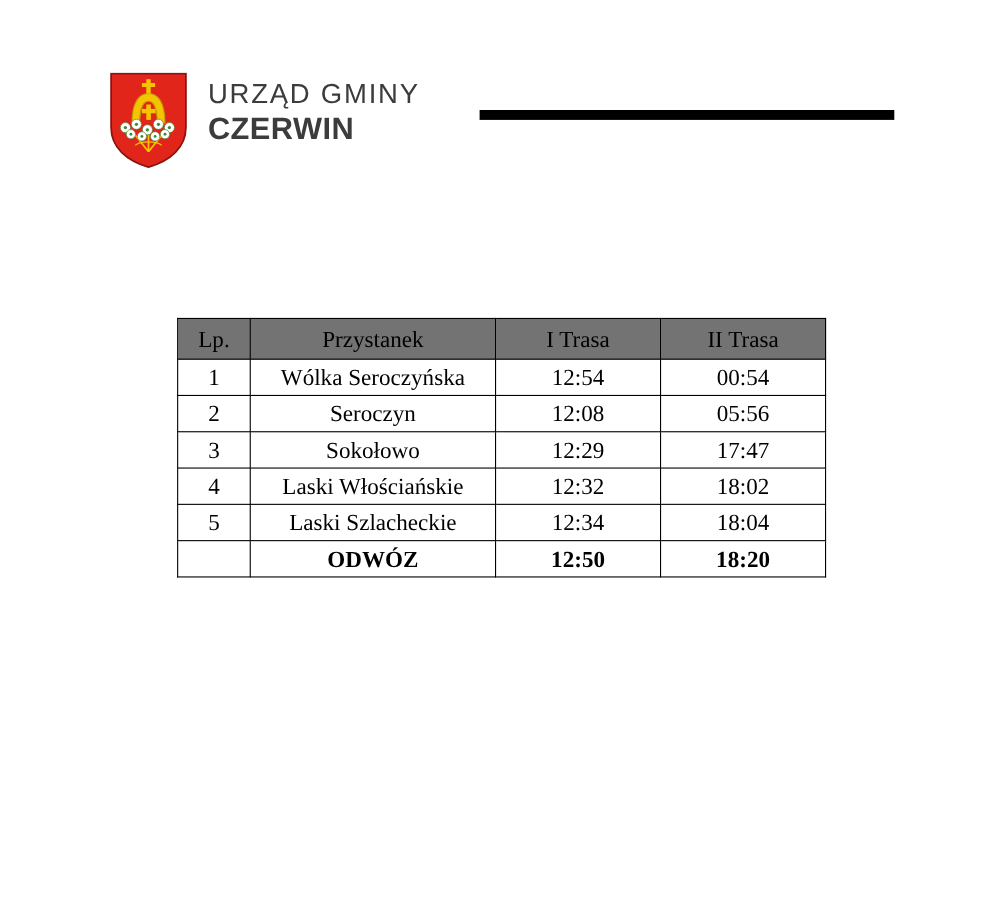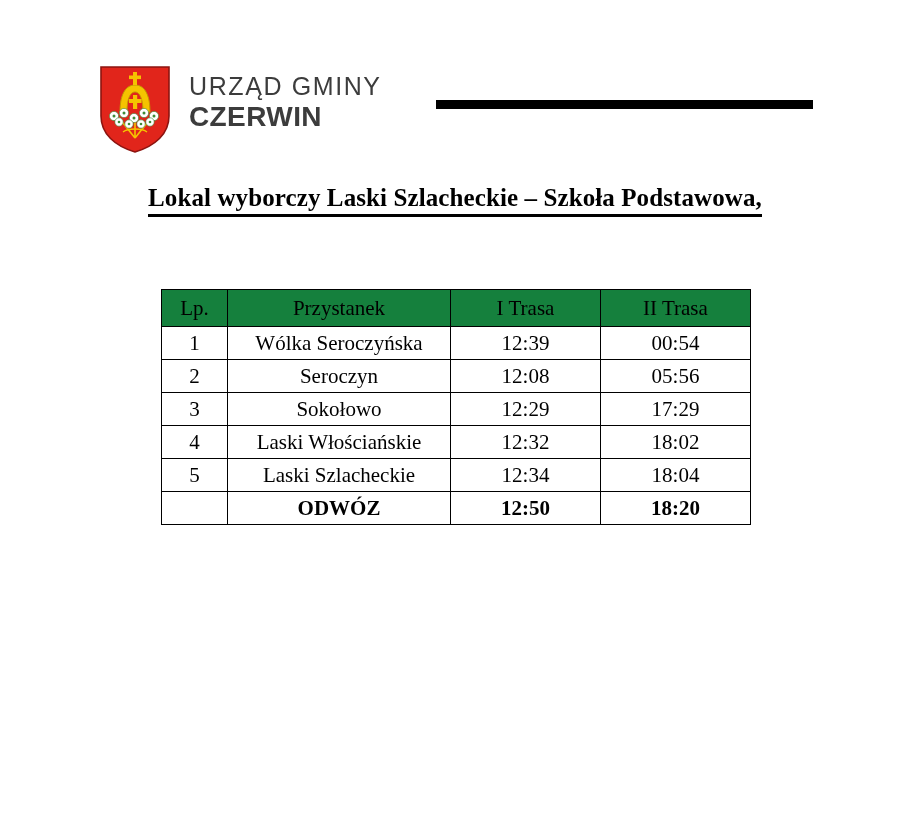--- a/index.html
+++ b/index.html
@@ -100,21 +100,21 @@
     border: 1px solid #000000;
     height: 32px;
     font-size: 21px;
     font-weight: 400;
     text-align: center;
     vertical-align: middle;
     padding: 0 2px;
     font-family: "Liberation Serif", serif;
   }
   table.sched thead th {
-    background: #15803d;
+    background: #737373;
     height: 36px;
     font-weight: 400;
   }
   .col-lp    { width: 66px; }
   .col-stop  { width: 223px; }
   .col-tr1   { width: 150px; }
   .col-tr2   { width: 150px; }
 
   tr.total-row td { font-weight: 700; }
 </style>
@@ -165,21 +165,20 @@
 
   <div class="brand">
     <div class="brand-line1">URZĄD GMINY</div>
     <div class="brand-line2">CZERWIN</div>
   </div>
 
   <div class="header-rule"></div>
 </div>
 
 <div class="doc-title">
-  <span class="title-row"><span class="tline">Lokal wyborczy Laski Szlacheckie – Szkoła Podstawowa,</span></span>
 </div>
 
 <div class="sched-wrap">
   <table class="sched">
     <colgroup>
       <col class="col-lp">
         <col class="col-stop">
         <col class="col-tr1">
         <col class="col-tr2">
     </colgroup>
@@ -188,34 +187,34 @@
         <th>Lp.</th>
         <th>Przystanek</th>
         <th>I Trasa</th>
         <th>II Trasa</th>
       </tr>
     </thead>
     <tbody>
       <tr>
         <td>1</td>
         <td>Wólka Seroczyńska</td>
-        <td>12:39</td>
+        <td>12:54</td>
         <td>00:54</td>
       </tr>
       <tr>
         <td>2</td>
         <td>Seroczyn</td>
         <td>12:08</td>
         <td>05:56</td>
       </tr>
       <tr>
         <td>3</td>
         <td>Sokołowo</td>
         <td>12:29</td>
-        <td>17:29</td>
+        <td>17:47</td>
       </tr>
       <tr>
         <td>4</td>
         <td>Laski Włościańskie</td>
         <td>12:32</td>
         <td>18:02</td>
       </tr>
       <tr>
         <td>5</td>
         <td>Laski Szlacheckie</td>

